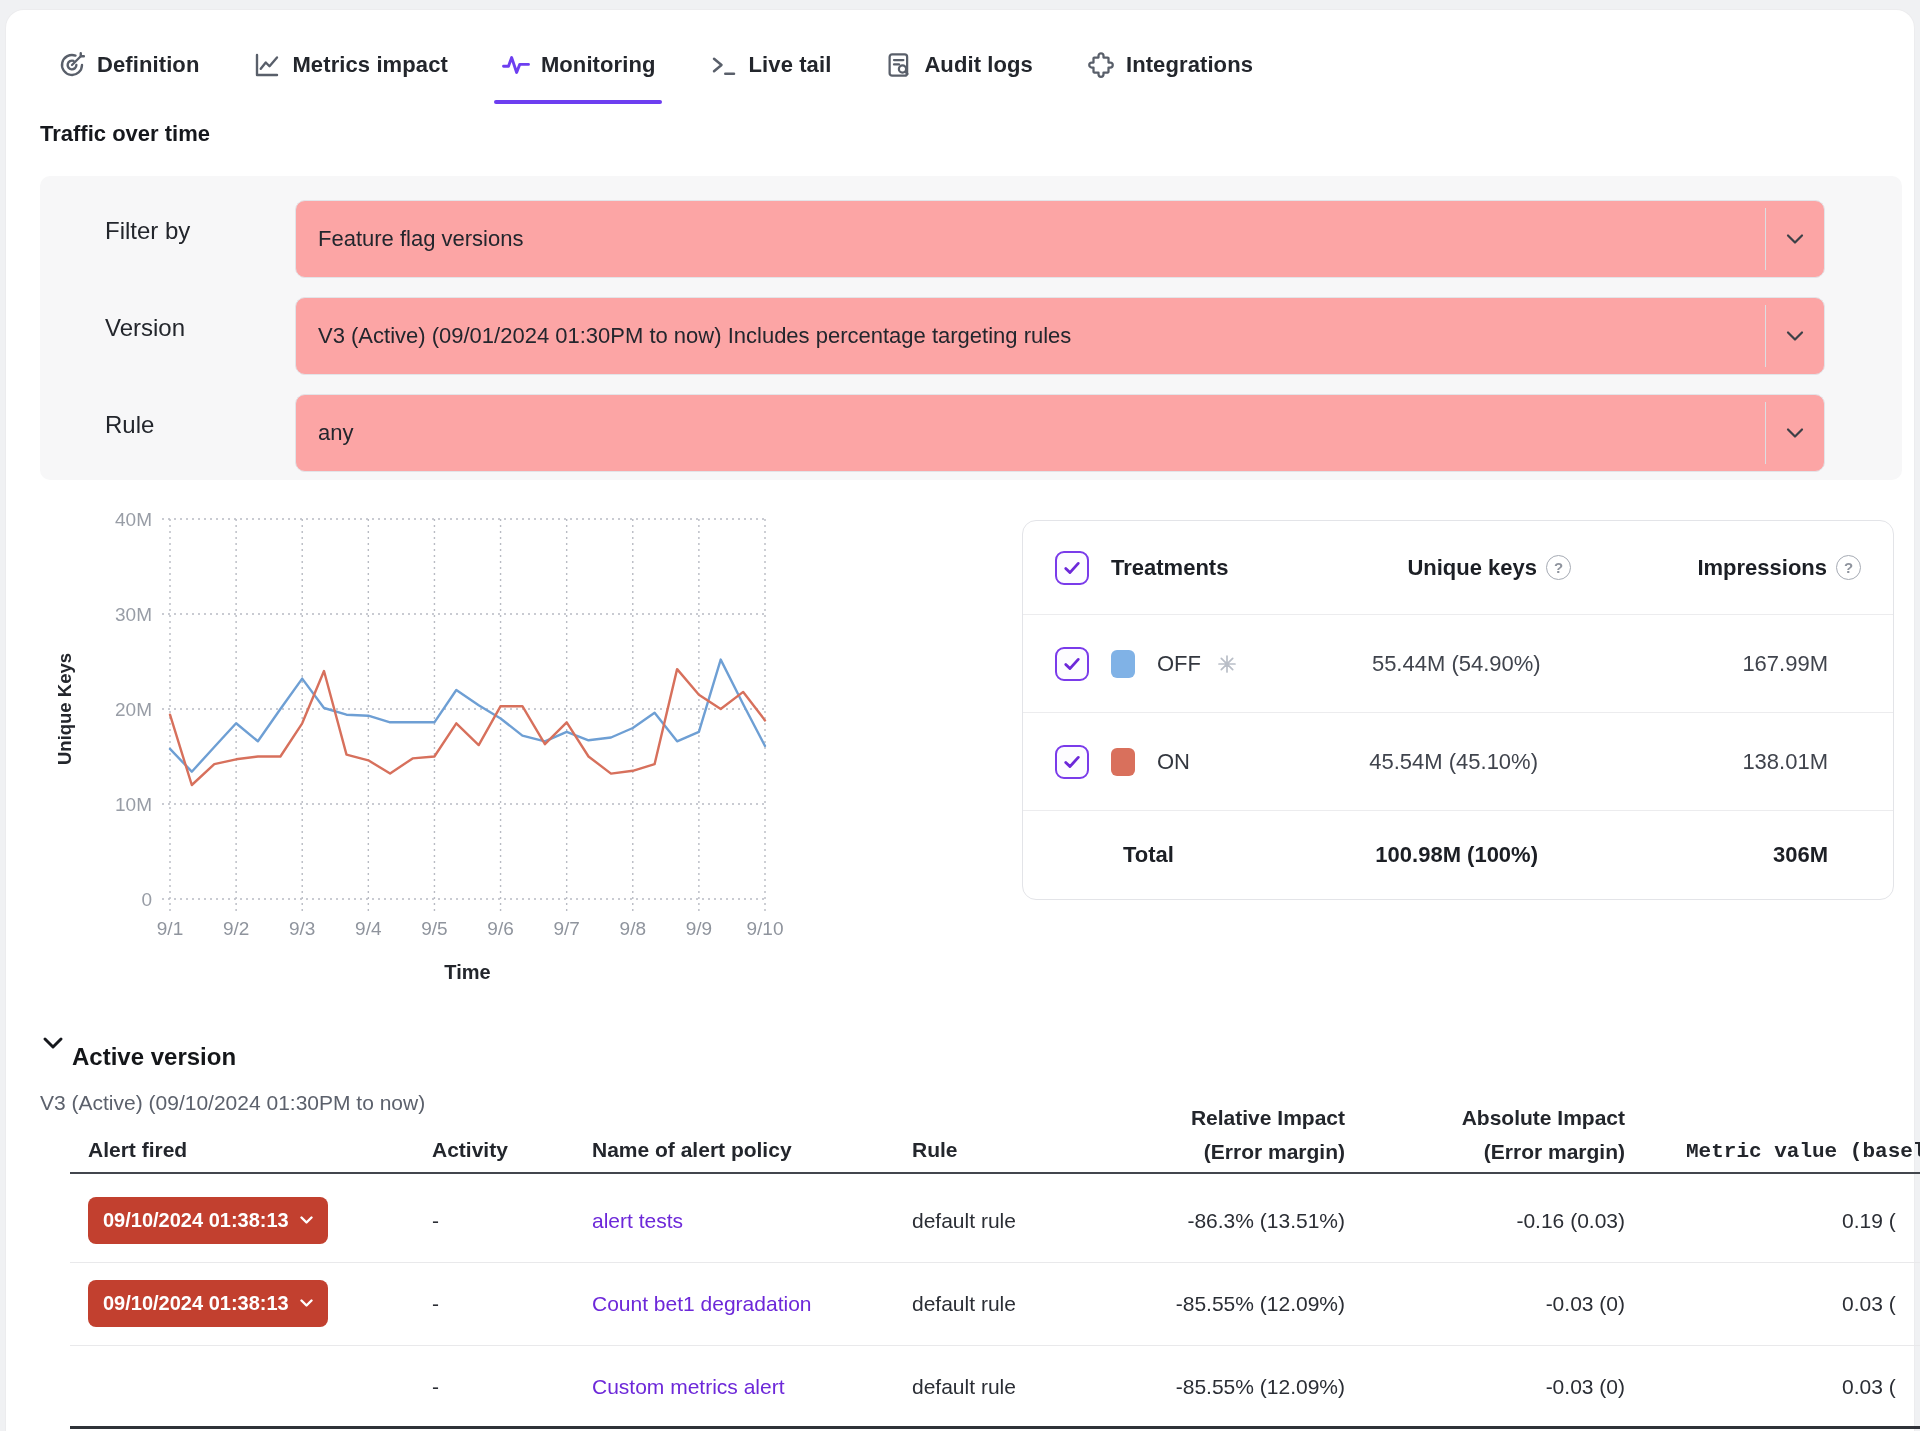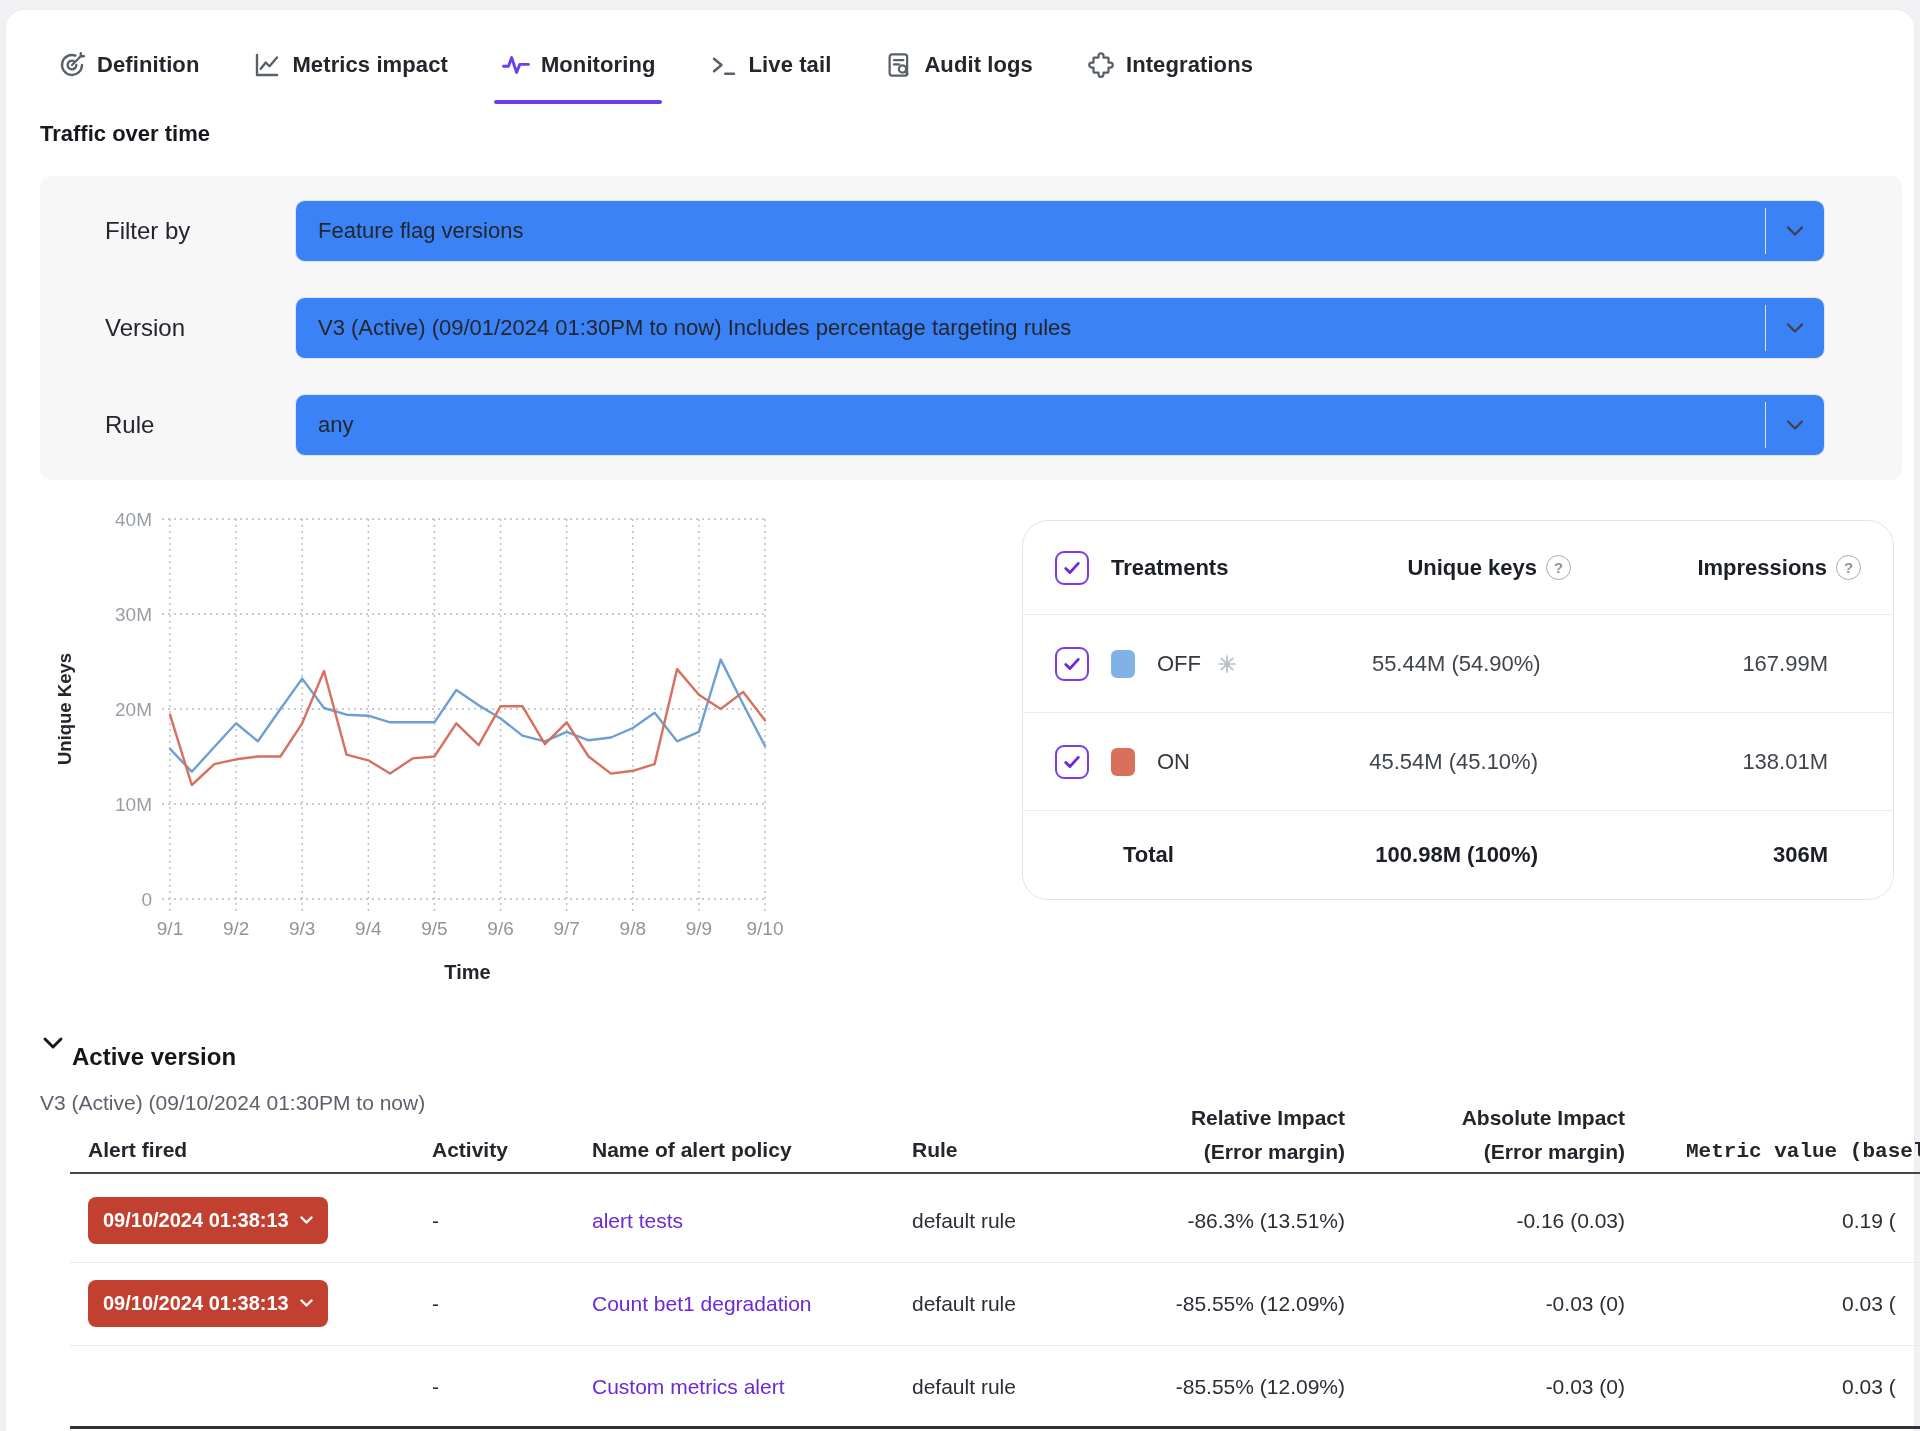--- a/index.html
+++ b/index.html
@@ -11,28 +11,28 @@
   .tab{display:flex;align-items:center;gap:9px;position:relative;cursor:pointer;}
   .tab .lbl{font-size:22px;font-weight:700;color:#23262c;letter-spacing:.1px;}
   .tab.active::after{content:"";position:absolute;left:-6px;right:-6px;bottom:0;height:4px;border-radius:3px;background:#6d3ef0;}
   .tabicon{display:inline-flex;width:32px;height:32px;align-items:center;justify-content:center;}
   
   .sec-title{position:absolute;left:40px;top:103px;font-size:22px;font-weight:700;color:#16181d;}
   
   .fpanel{position:absolute;left:40px;top:176px;width:1862px;height:304px;background:#f7f7f8;border-radius:10px;}
   .frow{position:absolute;left:0;width:100%;height:62px;}
   .frow .flabel{position:absolute;left:65px;top:50%;transform:translateY(-50%);font-size:24px;font-weight:400;color:#23262c;}
-  .select{position:absolute;left:255px;right:77px;top:0;height:62px;background:#3b82f6;border:1px solid #e3e4e8;border-radius:10px;box-sizing:border-box;cursor:pointer;}
+  .select{position:absolute;left:255px;right:77px;top:0;height:78px;background:#fca5a5;border:1px solid #e3e4e8;border-radius:10px;box-sizing:border-box;cursor:pointer;}
   .select .val{position:absolute;left:22px;top:50%;transform:translateY(-50%);font-size:22px;color:#23262d;white-space:nowrap;}
   .select .vdiv{position:absolute;right:58px;top:7px;bottom:7px;width:1px;background:#dcdee2;}
   .select .chev{position:absolute;right:20px;top:50%;transform:translateY(-50%);display:inline-flex;}
   
   .chartwrap{position:absolute;left:55px;top:505px;width:780px;height:505px;}
   
-  .legend{position:absolute;left:1022px;top:520px;width:872px;background:#fff;border:1px solid #e3e4e8;border-radius:26px;box-sizing:border-box;overflow:hidden;}
+  .legend{position:absolute;left:1022px;top:520px;width:872px;background:#fff;border:1px solid #e3e4e8;border-radius:14px;box-sizing:border-box;overflow:hidden;}
   .lrow{display:flex;align-items:center;}
   .lrow.hdr{height:93px;}
   .lrow.trt{height:97px;border-top:1px solid #ececee;}
   .lrow.tot{height:88px;border-top:1px solid #ececee;}
   .lc1{flex:1;display:flex;align-items:center;gap:22px;padding-left:32px;}
   .lc2{width:340px;display:flex;justify-content:flex-end;align-items:center;gap:9px;padding-right:20px;}
   .lc3{width:270px;display:flex;justify-content:flex-end;align-items:center;gap:9px;padding-right:32px;}
   .lhead{font-size:22px;font-weight:700;color:#1c1f25;}
   .lval{font-size:22px;color:#40444d;}
   .lval.b{font-weight:700;color:#1c1f25;}

